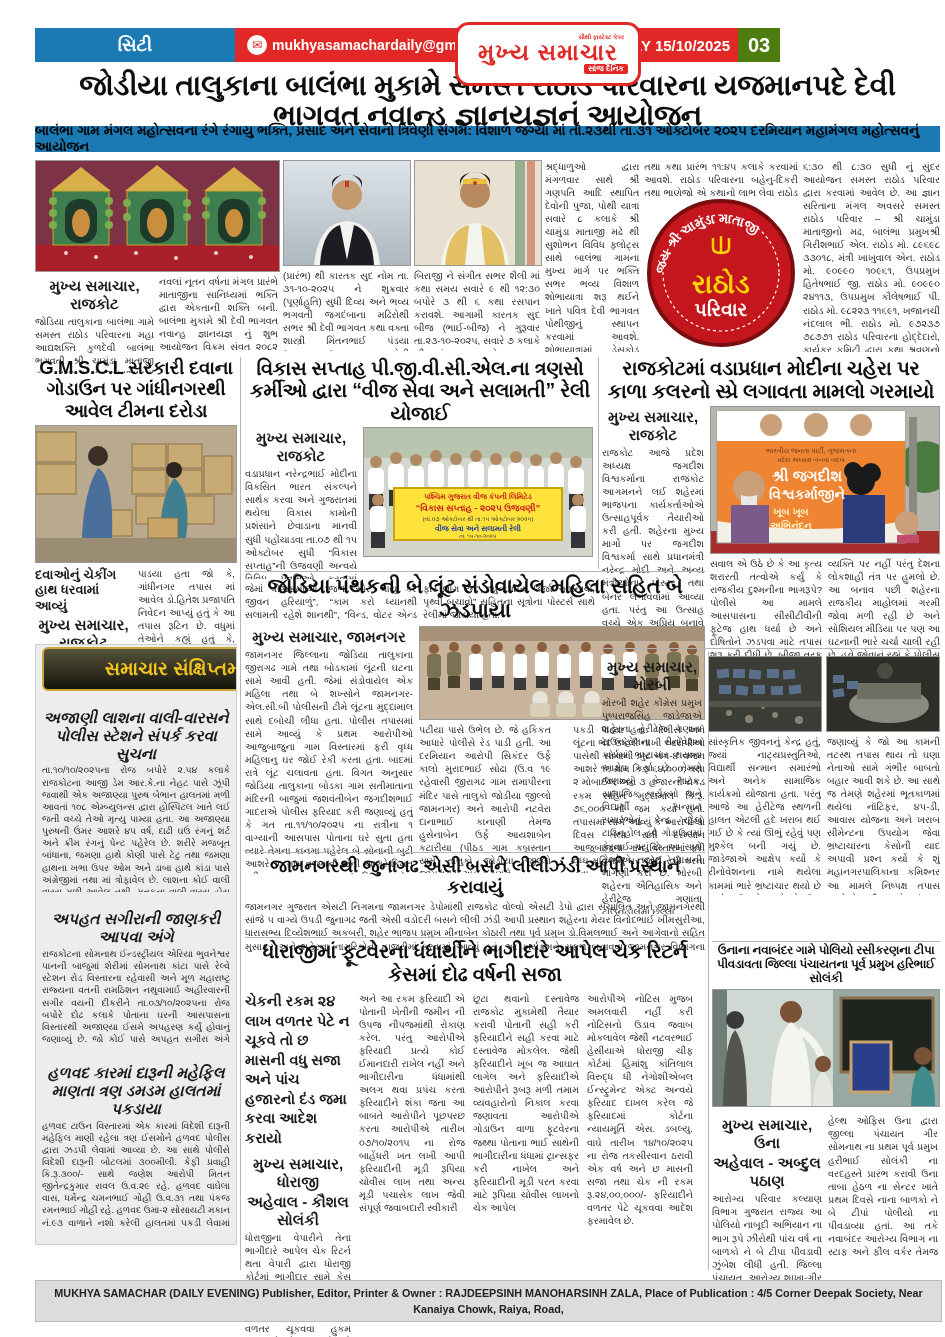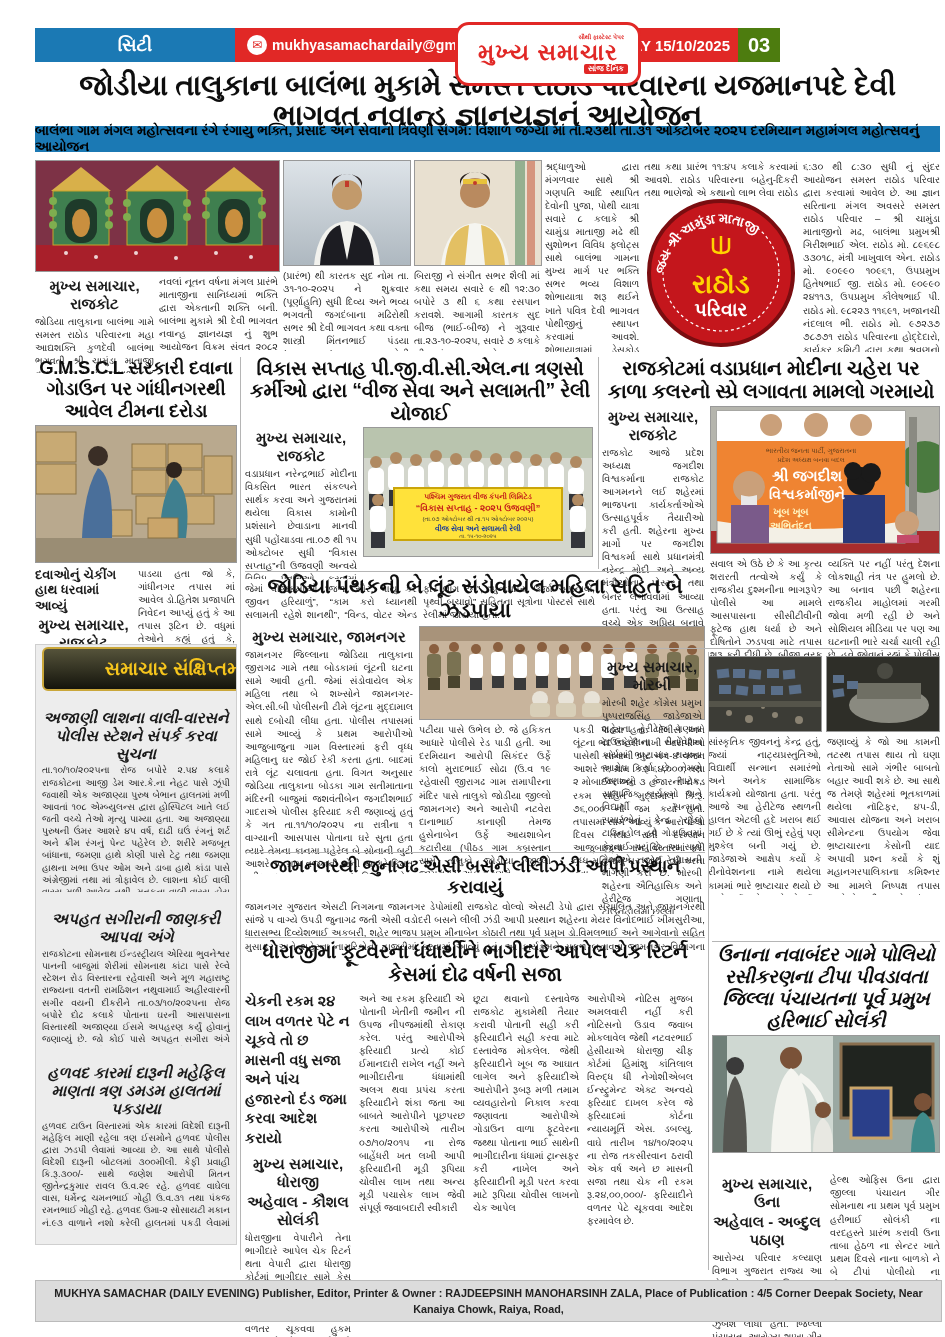--- a/index.html
+++ b/index.html
@@ -417,38 +417,38 @@
         </div>
         <div style="display:flex;gap:6px;margin-top:3px;">
           <div class="body-txt" style="width:113px;height:160px;">સાંસ્કૃતિક જીવનનું કેન્દ્ર હતું, જ્યાં નાટ્યપ્રસ્તુતિઓ, વિદ્યાર્થી સન્માન સમારંભો અને અનેક સામાજિક કાર્યક્રમો યોજાતા હતા. પરંતુ આજે આ હેરીટેજ સ્થળની હાલત એટલી હદે ખરાબ થઈ ગઈ છે કે ત્યાં ઊભું રહેવું પણ મુશ્કેલ બની ગયું છે. જાડેજાએ આક્ષેપ કર્યો કે રીનોવેશનના નામે થયેલા કામમાં ભારે ભ્રષ્ટાચાર થયો છે અને ટાઉનહોલ હવે ગોડાઉન જેવી હાલતમાં ફેરવાઈ ગયું છે.</div>
           <div class="body-txt" style="width:113px;height:160px;">જણાવ્યું કે જો આ કામની તટસ્થ તપાસ થાય તો ઘણા નેતાઓ સામે ગંભીર બાબતો બહાર આવી શકે છે. આ સાથે જ તેમણે શહેરમાં ભૂતકાળમાં થયેલા નૉટિફર, ૪૫-ડી, આવાસ યોજના અને ખરાબ સીમેન્ટના ઉપયોગ જેવા ભ્રષ્ટાચારના કેસોની યાદ અપાવી પ્રશ્ન કર્યો કે શું મહાનગરપાલિકાના કમિશ્નર આ મામલે નિષ્પક્ષ તપાસ કરશે કે પછી આ કેસમાં પણ અન્યાયની જેમ ભીનું સંકેલાય જશે?</div>
         </div>
       </div>
     </div>
   </div>
 
   <div class="abs" style="left:712px;top:944px;width:228px;height:326px;">
-    <div class="story-hl" style="font-size:19px;font-style:italic;">ઉનાના નવાબંદર ગામે પોલિયો રસીકરણના ટીપા પીવડાવતા જિલ્લા પંચાયતના પૂર્વ પ્રમુખ હરિભાઈ સોલંકી</div>
+    <div class="story-hl" style="font-size:12px;">ઉનાના નવાબંદર ગામે પોલિયો રસીકરણના ટીપા પીવડાવતા જિલ્લા પંચાયતના પૂર્વ પ્રમુખ હરિભાઈ સોલંકી</div>
     <svg class="photo" width="226" height="116" viewBox="0 0 226 116" style="margin-top:4px;">
       <rect width="226" height="116" fill="#cfd8d2"></rect>
         <rect x="120" y="0" width="106" height="116" fill="#9aa8a2"></rect>
       <rect x="128" y="8" width="92" height="74" fill="#20241f" stroke="#8a6f4f" stroke-width="3"></rect>
       <rect x="138" y="52" width="40" height="50" fill="#2a3f8a" stroke="#caa56a" stroke-width="3"></rect>
       <circle cx="78" cy="22" r="11" fill="#7a5238"></circle>
         <path d="M58 116 q2 -70 20 -84 q20 12 20 84 z" fill="#f5f5f0"></path>
       <path d="M86 40 q16 10 22 26" stroke="#f5f5f0" stroke-width="7" fill="none"></path>
       <circle cx="110" cy="74" r="8" fill="#7a5238"></circle>
         <path d="M100 116 q0 -28 10 -34 q11 7 10 34 z" fill="#e8e8e2"></path>
       <circle cx="210" cy="66" r="9" fill="#7a5238"></circle>
         <path d="M198 116 q1 -36 12 -40 q12 5 12 40 z" fill="#3f8a8a"></path>
       <rect x="0" y="0" width="14" height="116" fill="#6f7f78"></rect>
         <circle cx="22" cy="30" r="9" fill="#3a3a3a"></circle>
         <path d="M10 116 q1 -64 12 -76 q12 14 12 76 z" fill="#555550"></path>
     </svg>
-    <div style="display:flex;gap:6px;margin-top:20px;justify-content:space-between;">
+    <div style="display:flex;gap:6px;margin-top:7px;">
       <div style="width:110px;">
         <div class="byline">મુખ્ય સમાચાર, ઉના</div>
         <div class="byline">અહેવાલ - અબ્દુલ પઠાણ</div>
         <div class="body-txt" style="height:112px;">આરોગ્ય પરિવાર કલ્યાણ વિભાગ ગુજરાત રાજ્ય આ પોલિયો નાબૂદી અભિયાન ના ભાગ રૂપે ઝીરોથી પાંચ વર્ષ ના બાળકો ને બે ટીપા પીવડાવી ઝુંબેશ લીધી હતી. જિલ્લા પંચાયત, આરોગ્ય શાખા-ગીર સોમનાથ આયોજિત આ અભિયાન ઉના તાલુકાના દરીયા કિનારે આવેલ નવાબંદર ખાતે તાલુકા</div>
       </div>
       <div class="body-txt" style="width:110px;height:142px;">હેલ્થ ઓફિસ ઉના દ્વારા જીલ્લા પંચાયત ગીર સોમનાથ ના પ્રથમ પૂર્વ પ્રમુખ હરીભાઈ સોલંકી ના વરદહસ્તે પ્રારંભ કરાવી ઉના તાબા હેઠળ ના સેન્ટર ખાતે પ્રથમ દિવસે નાના બાળકો ને બે ટીપાં પોલીયો ના પીવડાવ્યા હતાં. આ તકે નવાબંદર આરોગ્ય વિભાગ ના સ્ટાફ અને ફીલ વર્કર તેમજ આંગણવાડી સ્ટાફ ઉપસ્થિત રહ્યા હતા.</div>
     </div>
   </div>
 
   <div class="briefs">

